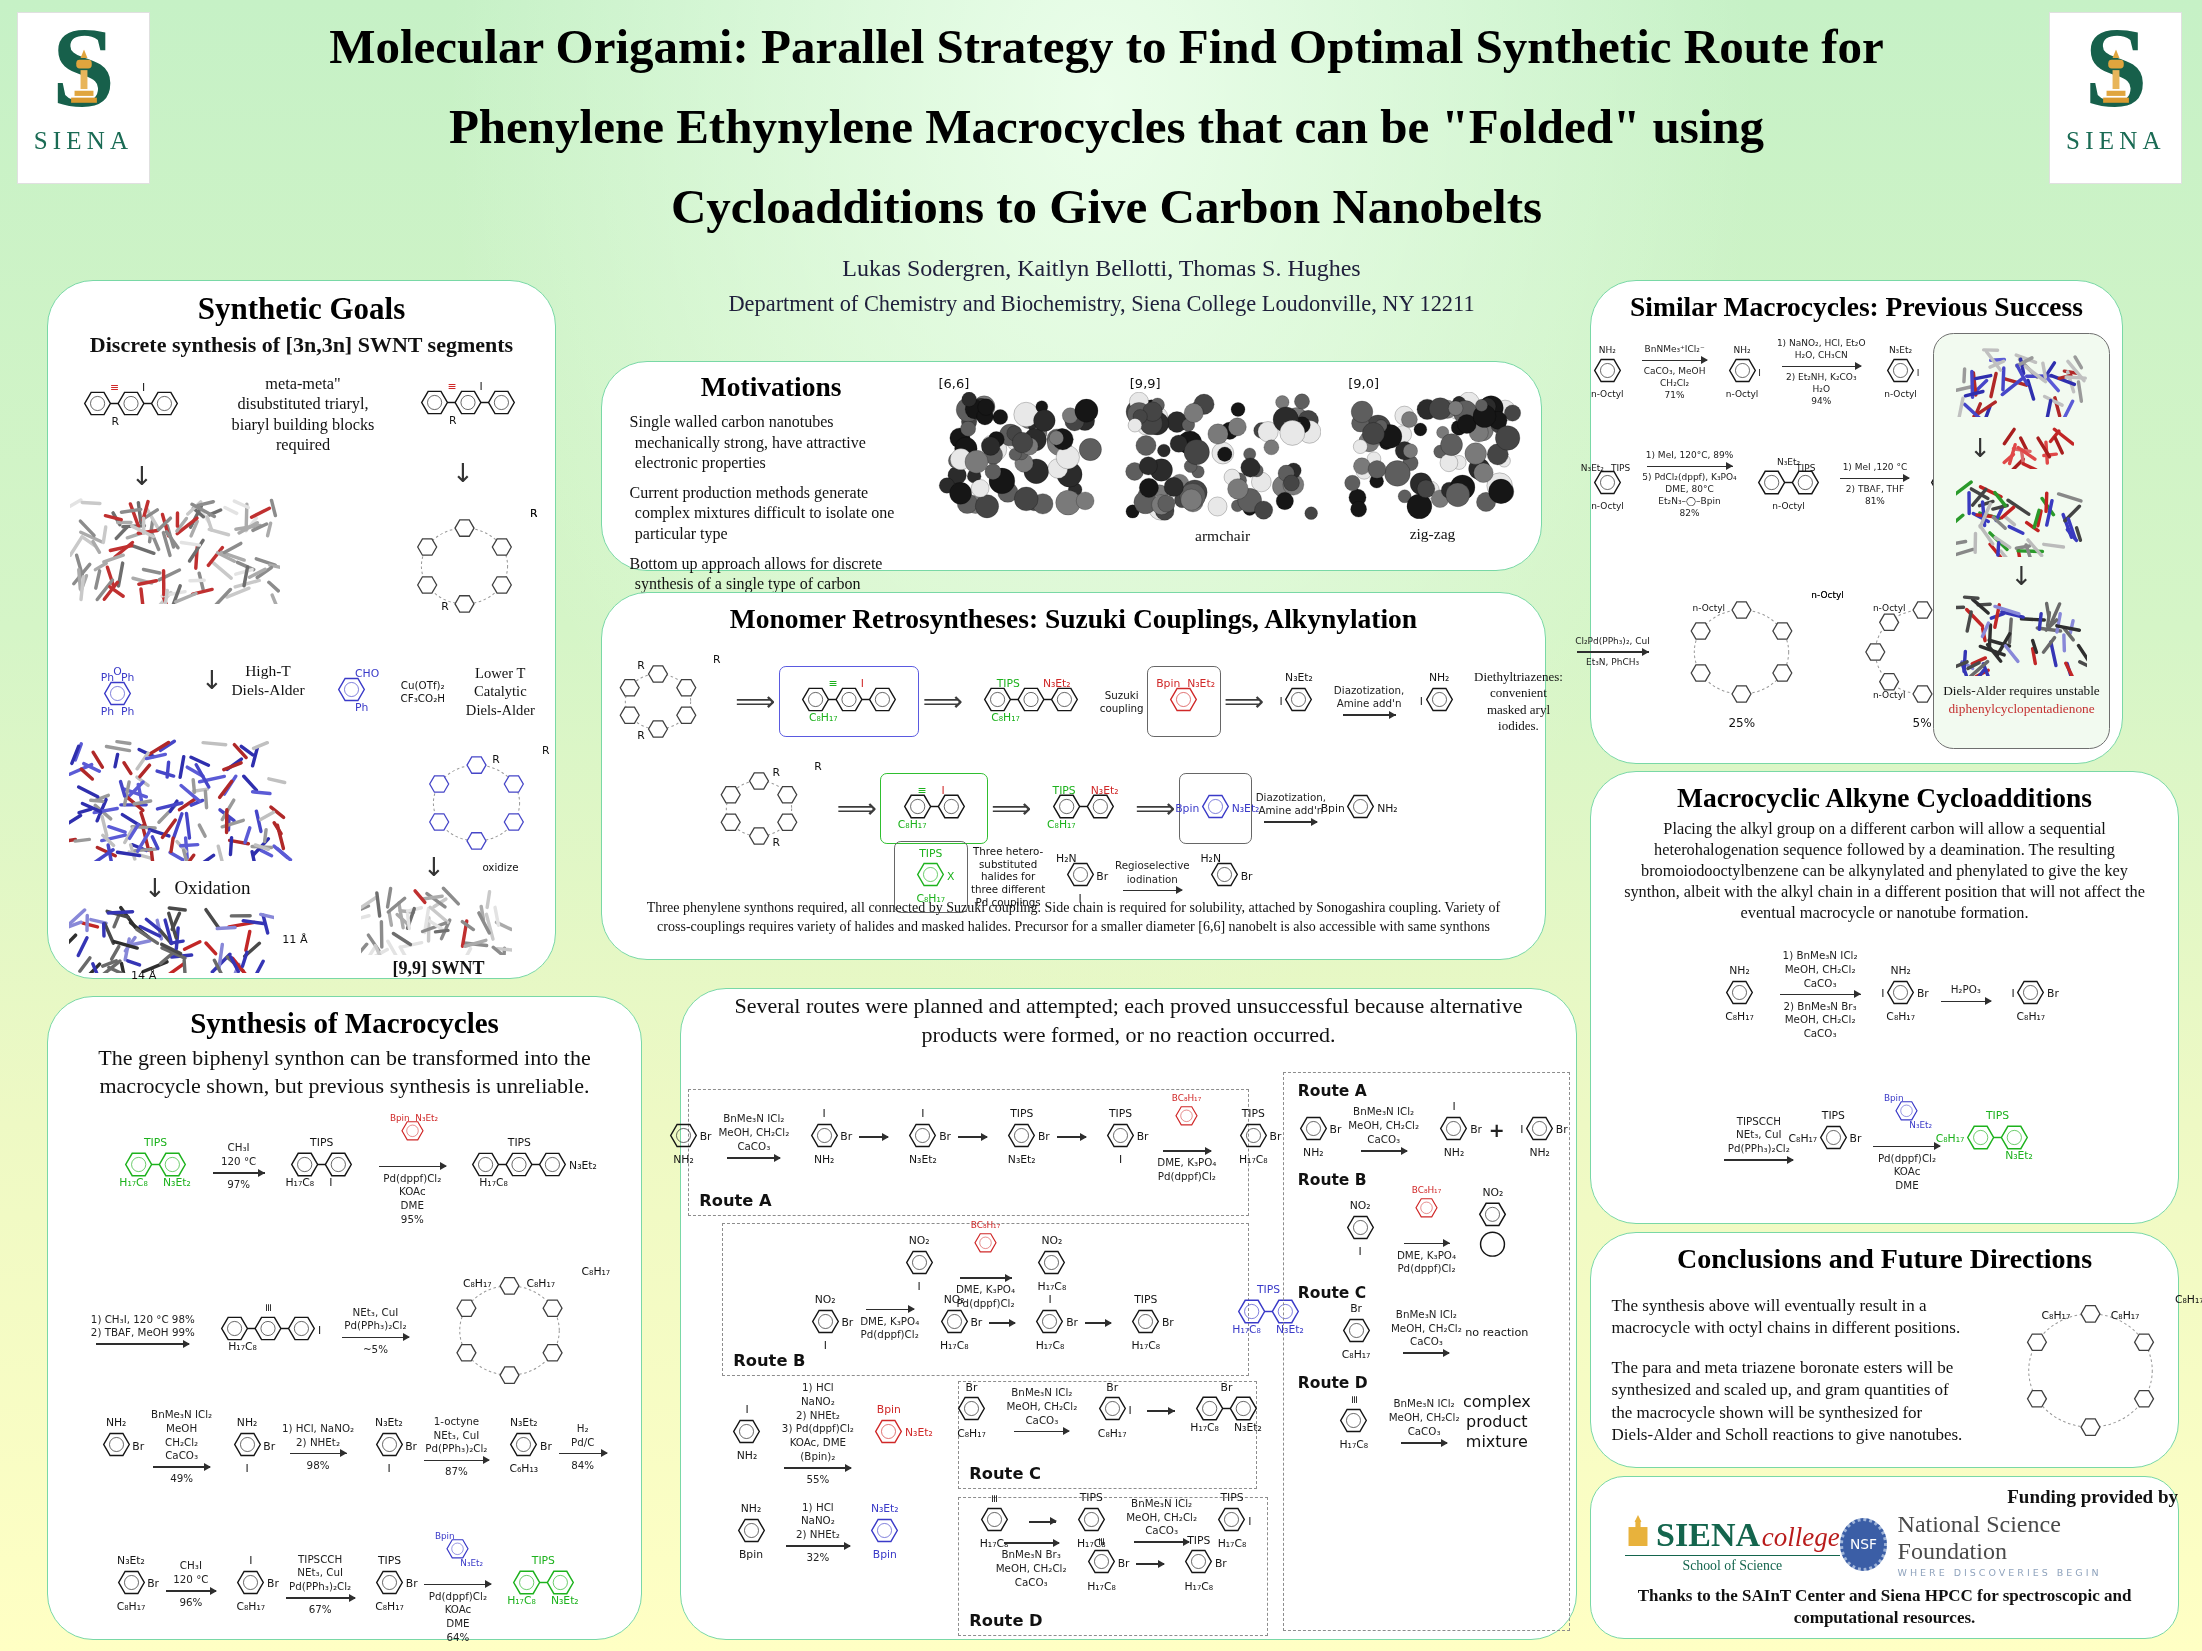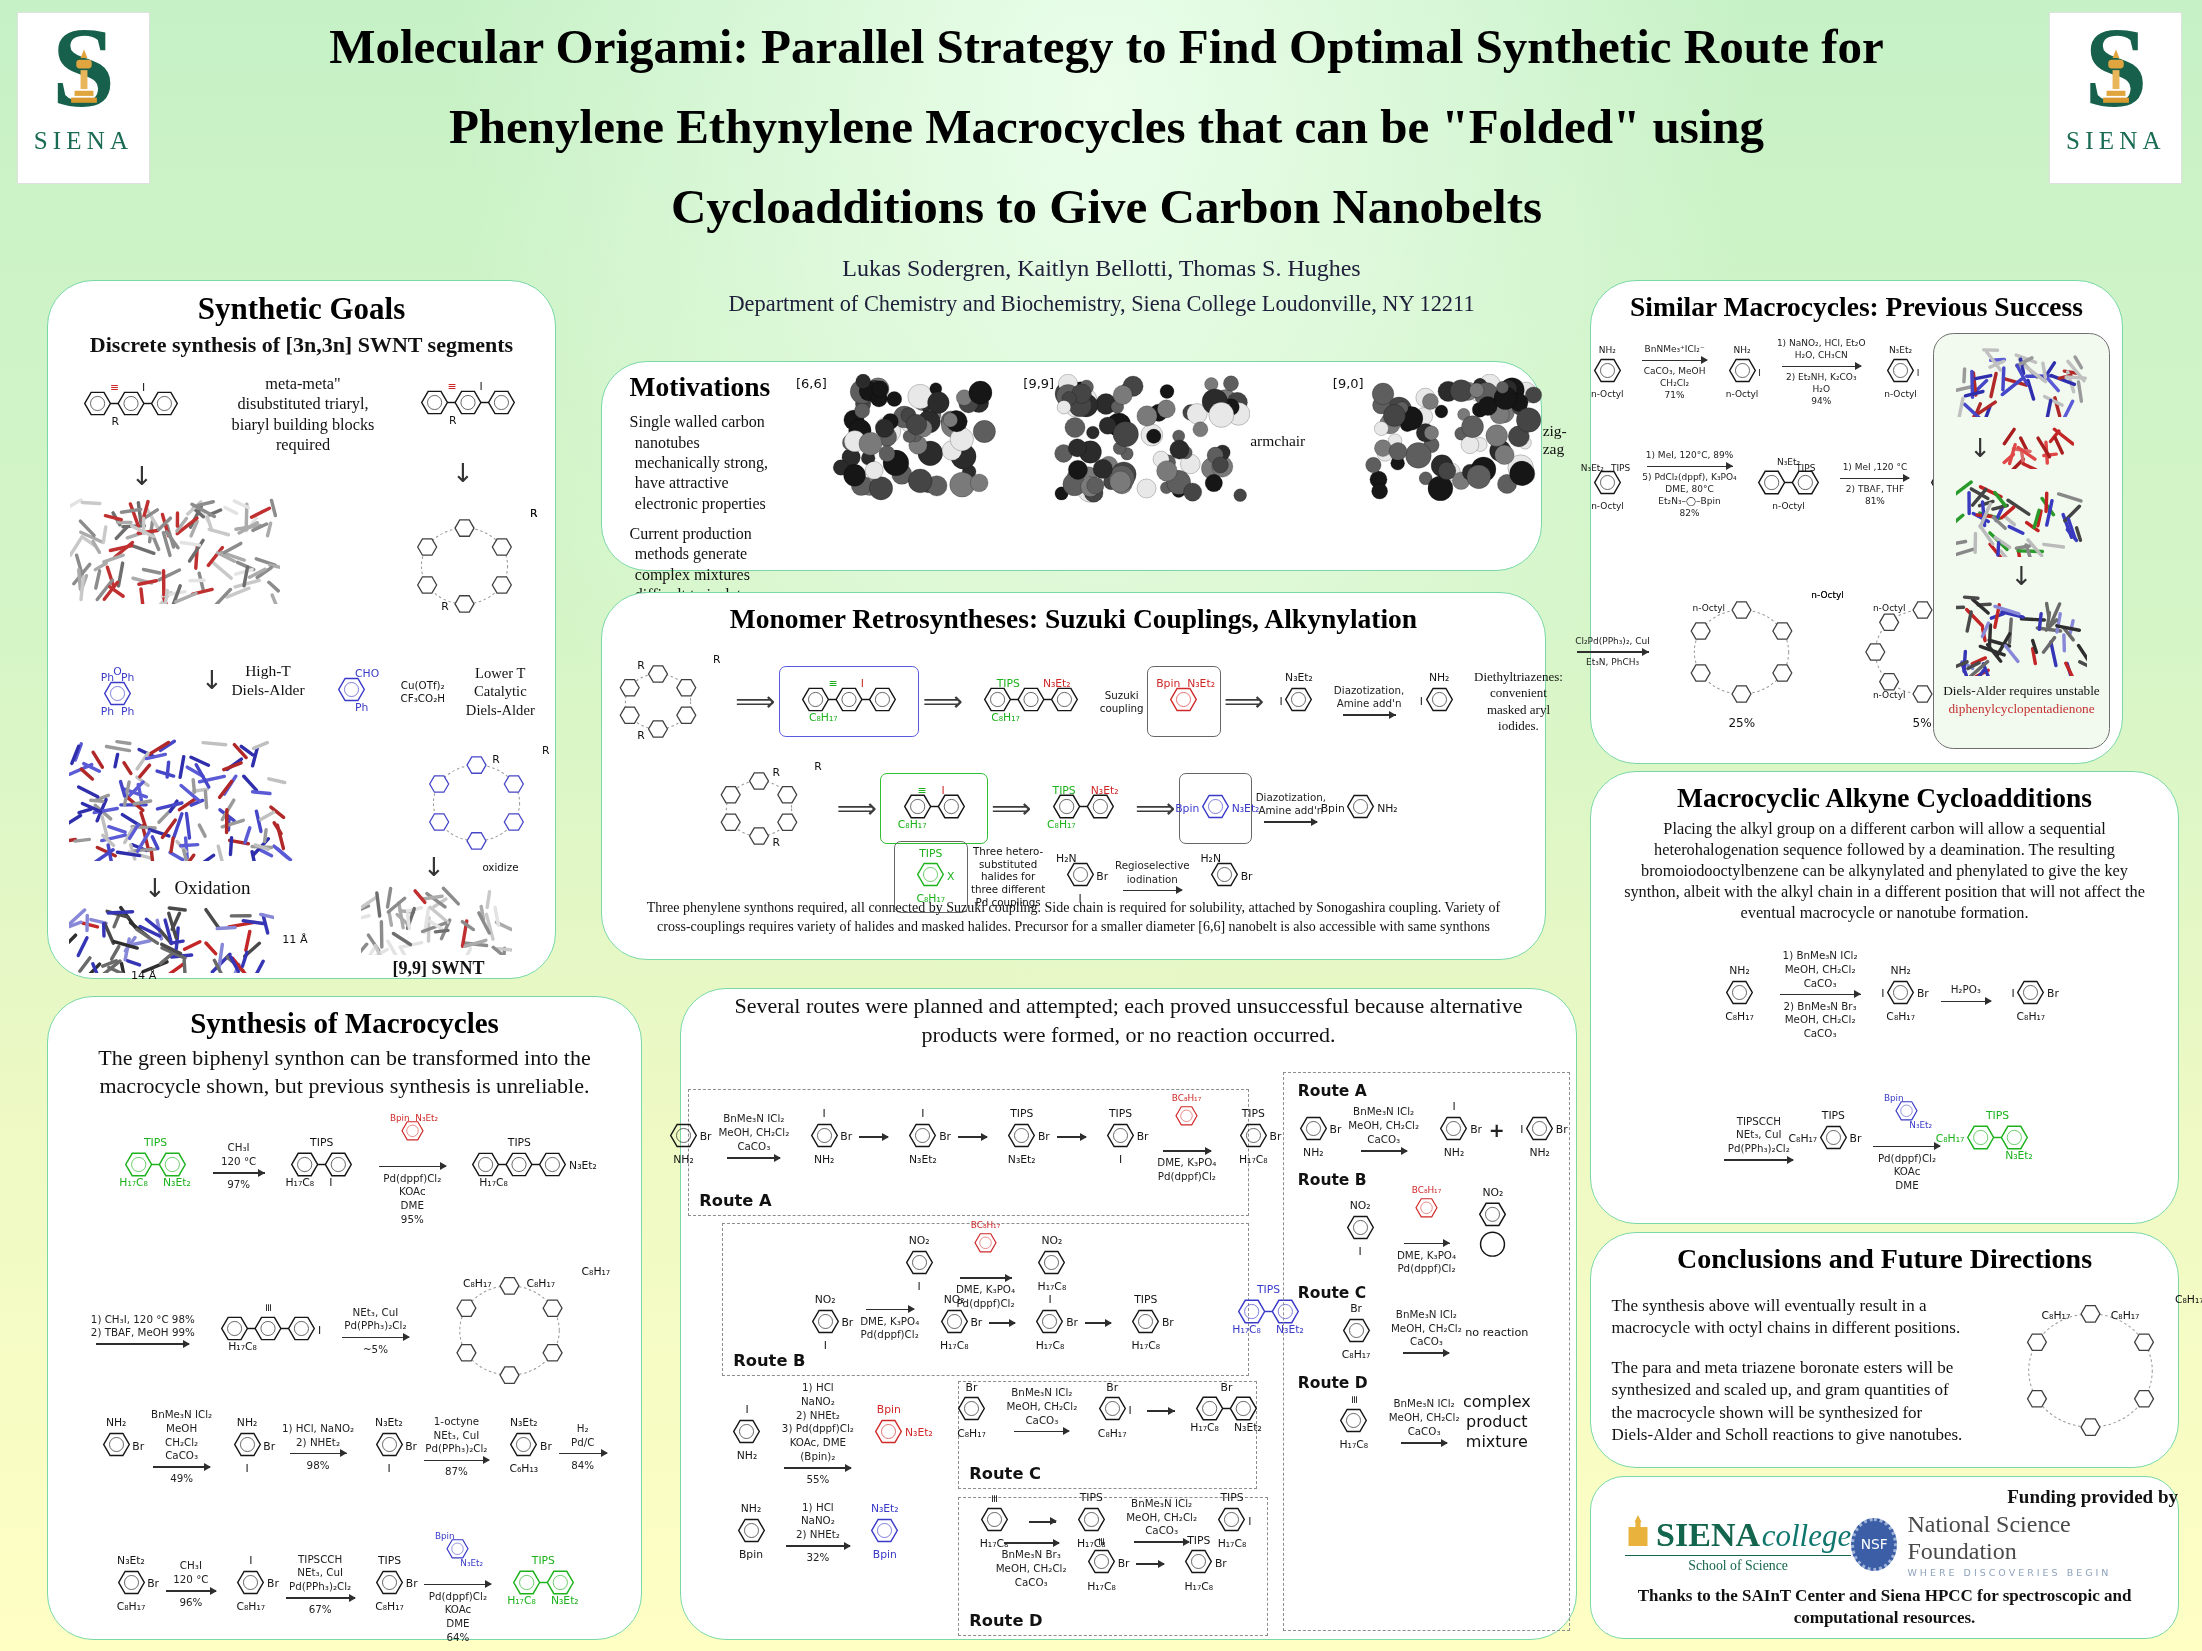--- a/index.html
+++ b/index.html
@@ -63,39 +63,39 @@
     font-family:"DejaVu Sans",sans-serif;font-size:12px;}
   .routebox{position:absolute;border:1.3px dashed #8d8d8d;box-sizing:border-box;}
   .routelabel{position:absolute;left:10.3px;bottom:5.2px;font-family:"DejaVu Sans",sans-serif;font-weight:bold;font-size:16.3px;}
   .olabel{font-family:"DejaVu Sans",sans-serif;font-weight:bold;font-size:15.5px;margin:8.6px 0 0 13.8px;}
   
   .mot-wrap{display:flex;padding:6.9px 19px 0;gap:12px;}
   .mot-left{width:377px;}
   .mot-left .ptitle{margin-top:1.7px;}
   .bullet{font-size:16px;line-height:1.28;margin:9.5px 0;padding-left:13.8px;text-indent:-5.2px;}
   .figrow{display:flex;gap:22.4px;align-items:flex-start;margin-top:5.2px;}
-  .fig{display:flex;flex-direction:row;}
+  .fig{display:flex;flex-direction:column;}
   .fig .tag{font-family:"DejaVu Sans",sans-serif;font-size:13px;margin:1.7px 0 1.7px 5.2px;}
   .fig .cap{align-self:center;font-size:15.5px;margin-top:1.7px;}
   
   .mfoot{position:absolute;left:29px;right:29px;bottom:8.6px;text-align:center;font-size:14px;line-height:1.32;}
   
   .inset{position:absolute;border:1.7px solid #6f6f6f;border-radius:20.6px;background:#f2faf0;
     display:flex;flex-direction:column;align-items:center;padding:8.6px 3.4px 5.2px;gap:2.6px;box-sizing:border-box;}
   .inscap1{font-size:13.3px;text-align:center;line-height:1.2;}
   .inscap2{font-size:13.3px;color:#c43030;text-align:center;line-height:1.2;}
   
   .cpara{font-size:17px;line-height:1.32;margin:0 0 17px;}
   
   .fund-head{text-align:right;font-weight:bold;font-size:19px;margin-top:8.6px;}
   .fundrow{display:flex;align-items:center;justify-content:space-between;padding:3.4px 34px 0;}
   .sienalo{display:flex;flex-direction:column;}
   .sienaline{display:flex;align-items:baseline;gap:1.7px;border-bottom:1.7px solid #14654d;padding-bottom:1.7px;}
   .siena-big{font-size:34px;font-weight:bold;color:#14654d;}
-  .siena-col{font-size:31px;font-style:italic;color:#0f766e;text-align:right;}
+  .siena-col{font-size:27px;font-style:italic;color:#b91c1c;text-align:right;}
   .siena-sub{font-size:13.8px;color:#14654d;text-align:center;margin-top:1.7px;}
   .bldg{margin-right:3.4px;}
   .nsf{display:flex;align-items:center;gap:10.3px;}
   .nsf-circle{width:53px;height:53px;border-radius:50%;background:#3b5ea6;color:#fff;display:flex;
     align-items:center;justify-content:center;font-size:13.8px;font-family:"DejaVu Sans",sans-serif;
     border:3.4px dotted #9fb4d8;box-sizing:border-box;}
   .nsf-name{font-size:24px;color:#4a4a4a;}
   .nsf-tag{font-size:9.5px;letter-spacing:3px;color:#8fa3bd;font-family:"DejaVu Sans",sans-serif;margin-top:1.7px;}
   .thanks{position:absolute;left:17px;right:17px;bottom:8.6px;font-weight:bold;font-size:17px;text-align:center;line-height:1.3;}
 </style>

